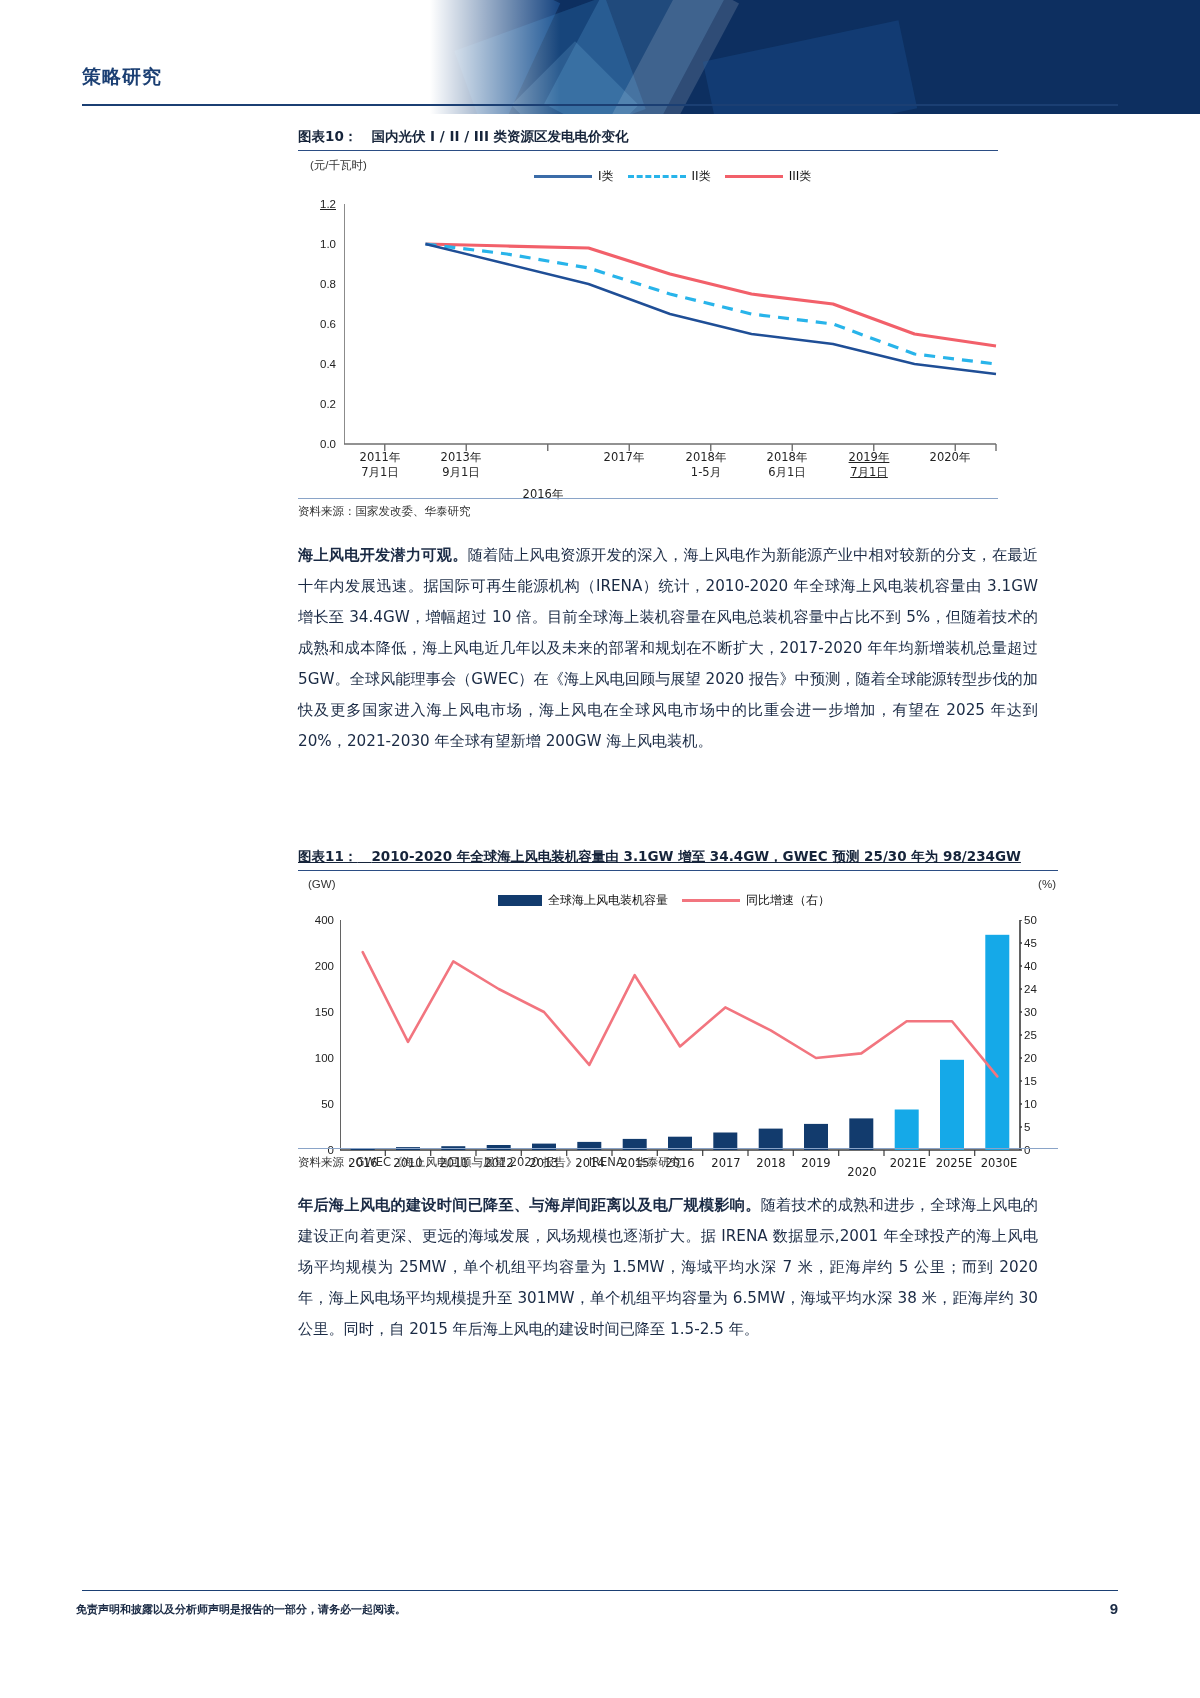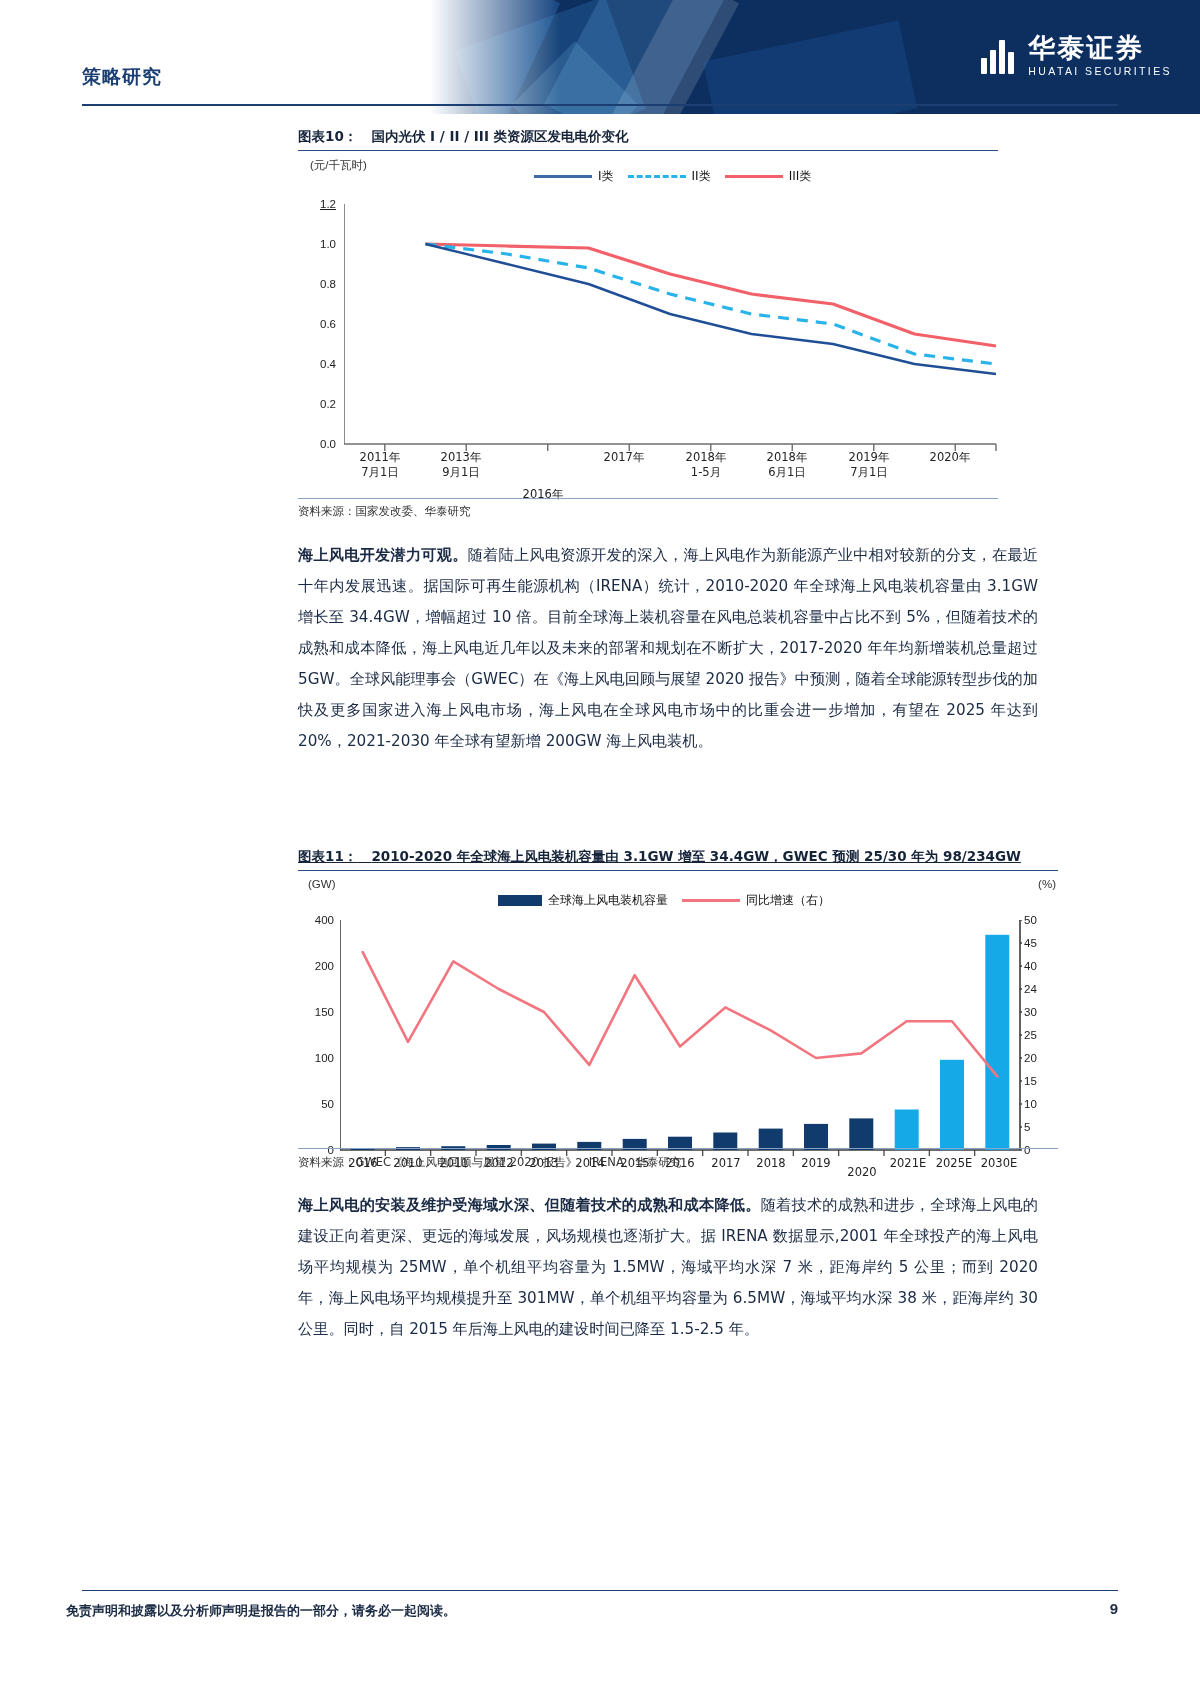--- a/index.html
+++ b/index.html
@@ -81,22 +81,22 @@
     line-height:31px;
     color:#1a2a44;
     font-family:"DejaVu Sans", sans-serif;
     text-align:justify;
   }
   .para b { font-weight:bold; }
 
   
   .footer-rule { position:absolute; left:82px; top:1590px; width:1036px; height:1px; background:#1b3f73; }
   .footer-text {
-    position:absolute; left:66px; top:1602px;
-    font-size:13px; color:#1a2a44; font-weight:bold;
+    position:absolute; left:76px; top:1602px;
+    font-size:11px; color:#1a2a44; font-weight:bold;
     font-family:"DejaVu Sans", sans-serif;
   }
   .footer-page {
     position:absolute; right:82px; top:1600px;
     font-size:15px; color:#1a2a44; font-weight:bold;
     font-family:"Liberation Sans", sans-serif;
   }
 
   
   .chart-box { position:absolute; }
@@ -127,32 +127,20 @@
 
 <div class="page-header">
   <div class="header-banner">
     <span class="banner-shape bs4"></span>
     <span class="banner-shape bs3"></span>
     <span class="banner-shape bs1"></span>
     <span class="banner-shape bs2"></span>
     <span class="banner-shape bs5"></span>
     <span class="banner-shape bs6"></span>
     <span class="banner-fade"></span>
-    <div class="brand">
-      <span class="brand-mark">
-        <i style="height:16px"></i>
-          <i style="height:24px"></i>
-          <i style="height:34px"></i>
-          <i style="height:22px"></i>
-      </span>
-      <span class="brand-text">
-        <span class="brand-cn">华泰证券</span><br>
-        <span class="brand-en">HUATAI SECURITIES</span>
-      </span>
-    </div>
   </div>
   <div class="header-left-title">策略研究</div>
   <div class="header-rule"></div>
 </div>
 
 <div class="exhibit-title" style="left:298px; top:128px;">
   <span>图表10：</span>
   &nbsp;&nbsp;<span>国内光伏 I / II / III 类资源区发电电价变化</span>
 </div>
 <div class="exhibit-rule" style="left:298px; top:150px; width:700px;"></div>
@@ -216,21 +204,21 @@
 
     <polyline points="81.5,40 163,60 244.5,80 326,110 407.5,130 489,140 570.5,160 652,170" fill="none" stroke="#1f4e96" stroke-width="2.4" stroke-linejoin="round"></polyline>
   </svg>
 
   <div class="xtick-label" style="left:46px;  top:292px; width:72px;">2011年<br>7月1日</div>
   <div class="xtick-label" style="left:127px; top:292px; width:72px;">2013年<br>9月1日</div>
   <div class="xtick-label" style="left:209px; top:292px; width:72px;margin-top:37px;">2016年</div>
   <div class="xtick-label" style="left:290px; top:292px; width:72px;">2017年</div>
   <div class="xtick-label" style="left:372px; top:292px; width:72px;">2018年<br>1-5月</div>
   <div class="xtick-label" style="left:453px; top:292px; width:72px;">2018年<br>6月1日</div>
-  <div class="xtick-label" style="left:535px; top:292px; width:72px;">2019年<br>7月1日</div>
+  <div class="xtick-label" style="left:535px; top:292px; width:72px;text-decoration:underline;">2019年<br>7月1日</div>
   <div class="xtick-label" style="left:616px; top:292px; width:72px;">2020年</div>
 </div>
 
 <div class="exhibit-sep" style="left:298px; top:498px; width:700px;"></div>
 <div class="exhibit-source" style="left:298px; top:504px;">资料来源：国家发改委、华泰研究</div>
 
 <div class="para" style="left:298px; top:540px;">
   <b>海上风电开发潜力可观。</b><span>随着陆上风电资源开发的深入，海上风电作为新能源产业中相对较新的分支，在最近十年内发展迅速。据国际可再生能源机构（IRENA）统计，2010-2020 年全球海上风电装机容量由 3.1GW 增长至 34.4GW，增幅超过 10 倍。目前全球海上装机容量在风电总装机容量中占比不到 5%，但随着技术的成熟和成本降低，海上风电近几年以及未来的部署和规划在不断扩大，2017-2020 年年均新增装机总量超过 5GW。全球风能理事会（GWEC）在《海上风电回顾与展望 2020 报告》中预测，随着全球能源转型步伐的加快及更多国家进入海上风电市场，海上风电在全球风电市场中的比重会进一步增加，有望在 2025 年达到 20%，2021-2030 年全球有望新增 200GW 海上风电装机。</span>
 </div>
 
@@ -355,18 +343,18 @@
   <div class="xtick-label" style="left:541px; top:278px; width:46px;margin-top:9px;">2020</div>
   <div class="xtick-label" style="left:583px; top:278px; width:54px;">2021E</div>
   <div class="xtick-label" style="left:629px; top:278px; width:54px;">2025E</div>
   <div class="xtick-label" style="left:674px; top:278px; width:54px;">2030E</div>
 </div>
 
 <div class="exhibit-sep" style="left:298px; top:1148px; width:760px;"></div>
 <div class="exhibit-source" style="left:298px; top:1155px;">资料来源：GWEC《海上风电回顾与展望 2020 报告》、IRENA、华泰研究</div>
 
 <div class="para" style="left:298px; top:1190px;">
-  <b>海上风电的安装及维护受海域水深、但随着技术的成熟和成本降低。</b><span>随着技术的成熟和进步，全球海上风电的建设正向着更深、更远的海域发展，风场规模也逐渐扩大。据 IRENA 数据显示,2001 年全球投产的海上风电场平均规模为 25MW，单个机组平均容量为 1.5MW，海域平均水深 7 米，距海岸约 5 公里；而到 2020 年，海上风电场平均规模提升至 301MW，单个机组平均容量为 6.5MW，海域平均水深 38 米，距海岸约 30 公里。同时，自 2015 年后海上风电的建设时间已降至 1.5-2.5 年。</span>
+  <b>年后海上风电的建设时间已降至、与海岸间距离以及电厂规模影响。</b><span>随着技术的成熟和进步，全球海上风电的建设正向着更深、更远的海域发展，风场规模也逐渐扩大。据 IRENA 数据显示,2001 年全球投产的海上风电场平均规模为 25MW，单个机组平均容量为 1.5MW，海域平均水深 7 米，距海岸约 5 公里；而到 2020 年，海上风电场平均规模提升至 301MW，单个机组平均容量为 6.5MW，海域平均水深 38 米，距海岸约 30 公里。同时，自 2015 年后海上风电的建设时间已降至 1.5-2.5 年。</span>
 </div>
 
 <div class="footer-rule"></div>
 <div class="footer-text">免责声明和披露以及分析师声明是报告的一部分，请务必一起阅读。</div>
 <div class="footer-page">9</div>
 
 </body></html>

